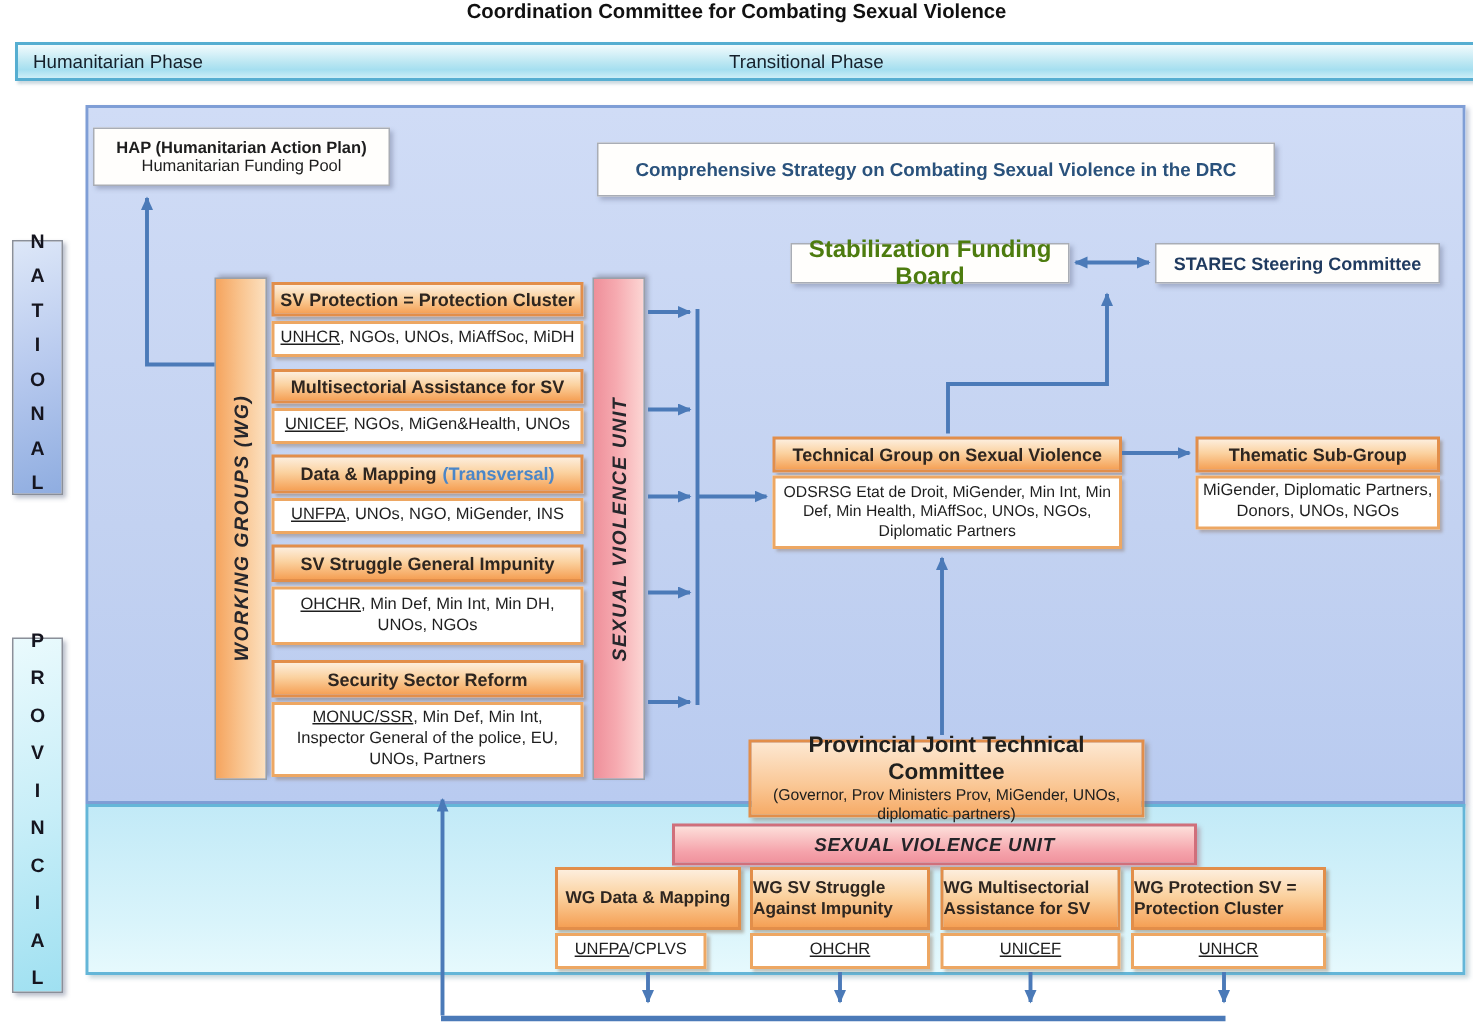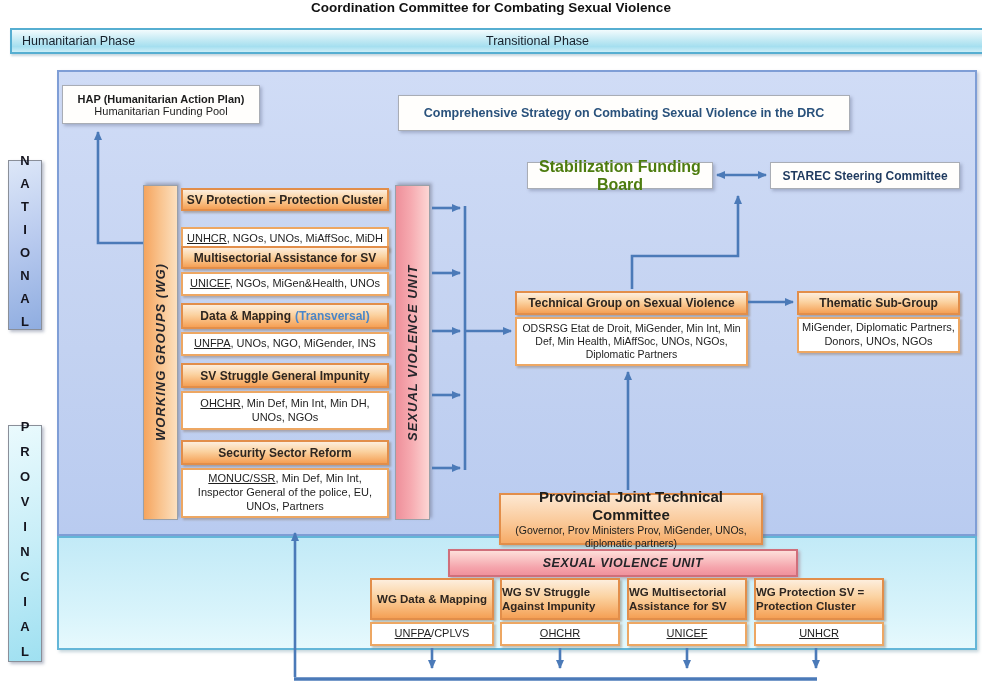--- a/index.html
+++ b/index.html
@@ -123,21 +123,21 @@
 
   <div class="abs wbox strategy">Comprehensive Strategy on Combating Sexual Violence in the DRC</div>
 
   <div class="abs wbox sfb">Stabilization Funding Board</div>
   <div class="abs wbox starec">STAREC Steering Committee</div>
 
   <div class="abs vbar wgbar">WORKING GROUPS (WG)</div>
   <div class="abs vbar svubar-v">SEXUAL VIOLENCE UNIT</div>
 
   <div class="abs ohdr wgcol" style="top:188px;height:23px;">SV Protection = Protection Cluster</div>
-  <div class="abs omem wgcol" style="top:227px;height:24px;">
+  <div class="abs omem wgcol" style="top:214px;height:24px;">
     <span><span class="u">UNHCR</span><span>, NGOs, UNOs, MiAffSoc, MiDH</span></span>
   </div>
 
   <div class="abs ohdr wgcol" style="top:246px;height:23px;">Multisectorial Assistance for SV</div>
   <div class="abs omem wgcol" style="top:272px;height:24px;">
     <span><span class="u">UNICEF</span><span>, NGOs, MiGen&amp;Health, UNOs</span></span>
   </div>
 
   <div class="abs ohdr wgcol" style="top:303px;height:26px;">
     <span>Data &amp; Mapping</span>
@@ -164,21 +164,21 @@
   <div class="abs omem" style="top:317px;left:797px;width:163px;height:36px;">MiGender, Diplomatic Partners, Donors, UNOs, NGOs</div>
 
   <div class="abs pjc">
     <div class="l1">Provincial Joint Technical Committee</div>
     <div style="width:240px;">(Governor, Prov Ministers Prov, MiGender, UNOs, diplomatic partners)</div>
   </div>
 
   <div class="abs svubar-h">SEXUAL VIOLENCE UNIT</div>
 
   <div class="abs ohdr pwg-h" style="top:578px;left:370px;width:124px;height:42px;">WG Data &amp; Mapping</div>
-  <div class="abs omem" style="top:622px;left:370px;width:124px;height:24px;">
+  <div class="abs omem" style="top:622px;left:370px;width:101px;height:24px;">
     <span><span class="u">UNFPA</span><span>/CPLVS</span></span>
   </div>
 
   <div class="abs ohdr pwg-h" style="top:578px;left:500px;width:120px;height:42px;">WG SV Struggle Against Impunity</div>
   <div class="abs omem" style="top:622px;left:500px;width:120px;height:24px;">
     <span class="u">OHCHR</span>
   </div>
 
   <div class="abs ohdr pwg-h" style="top:578px;left:627px;width:120px;height:42px;">WG Multisectorial Assistance for SV</div>
   <div class="abs omem" style="top:622px;left:627px;width:120px;height:24px;">

